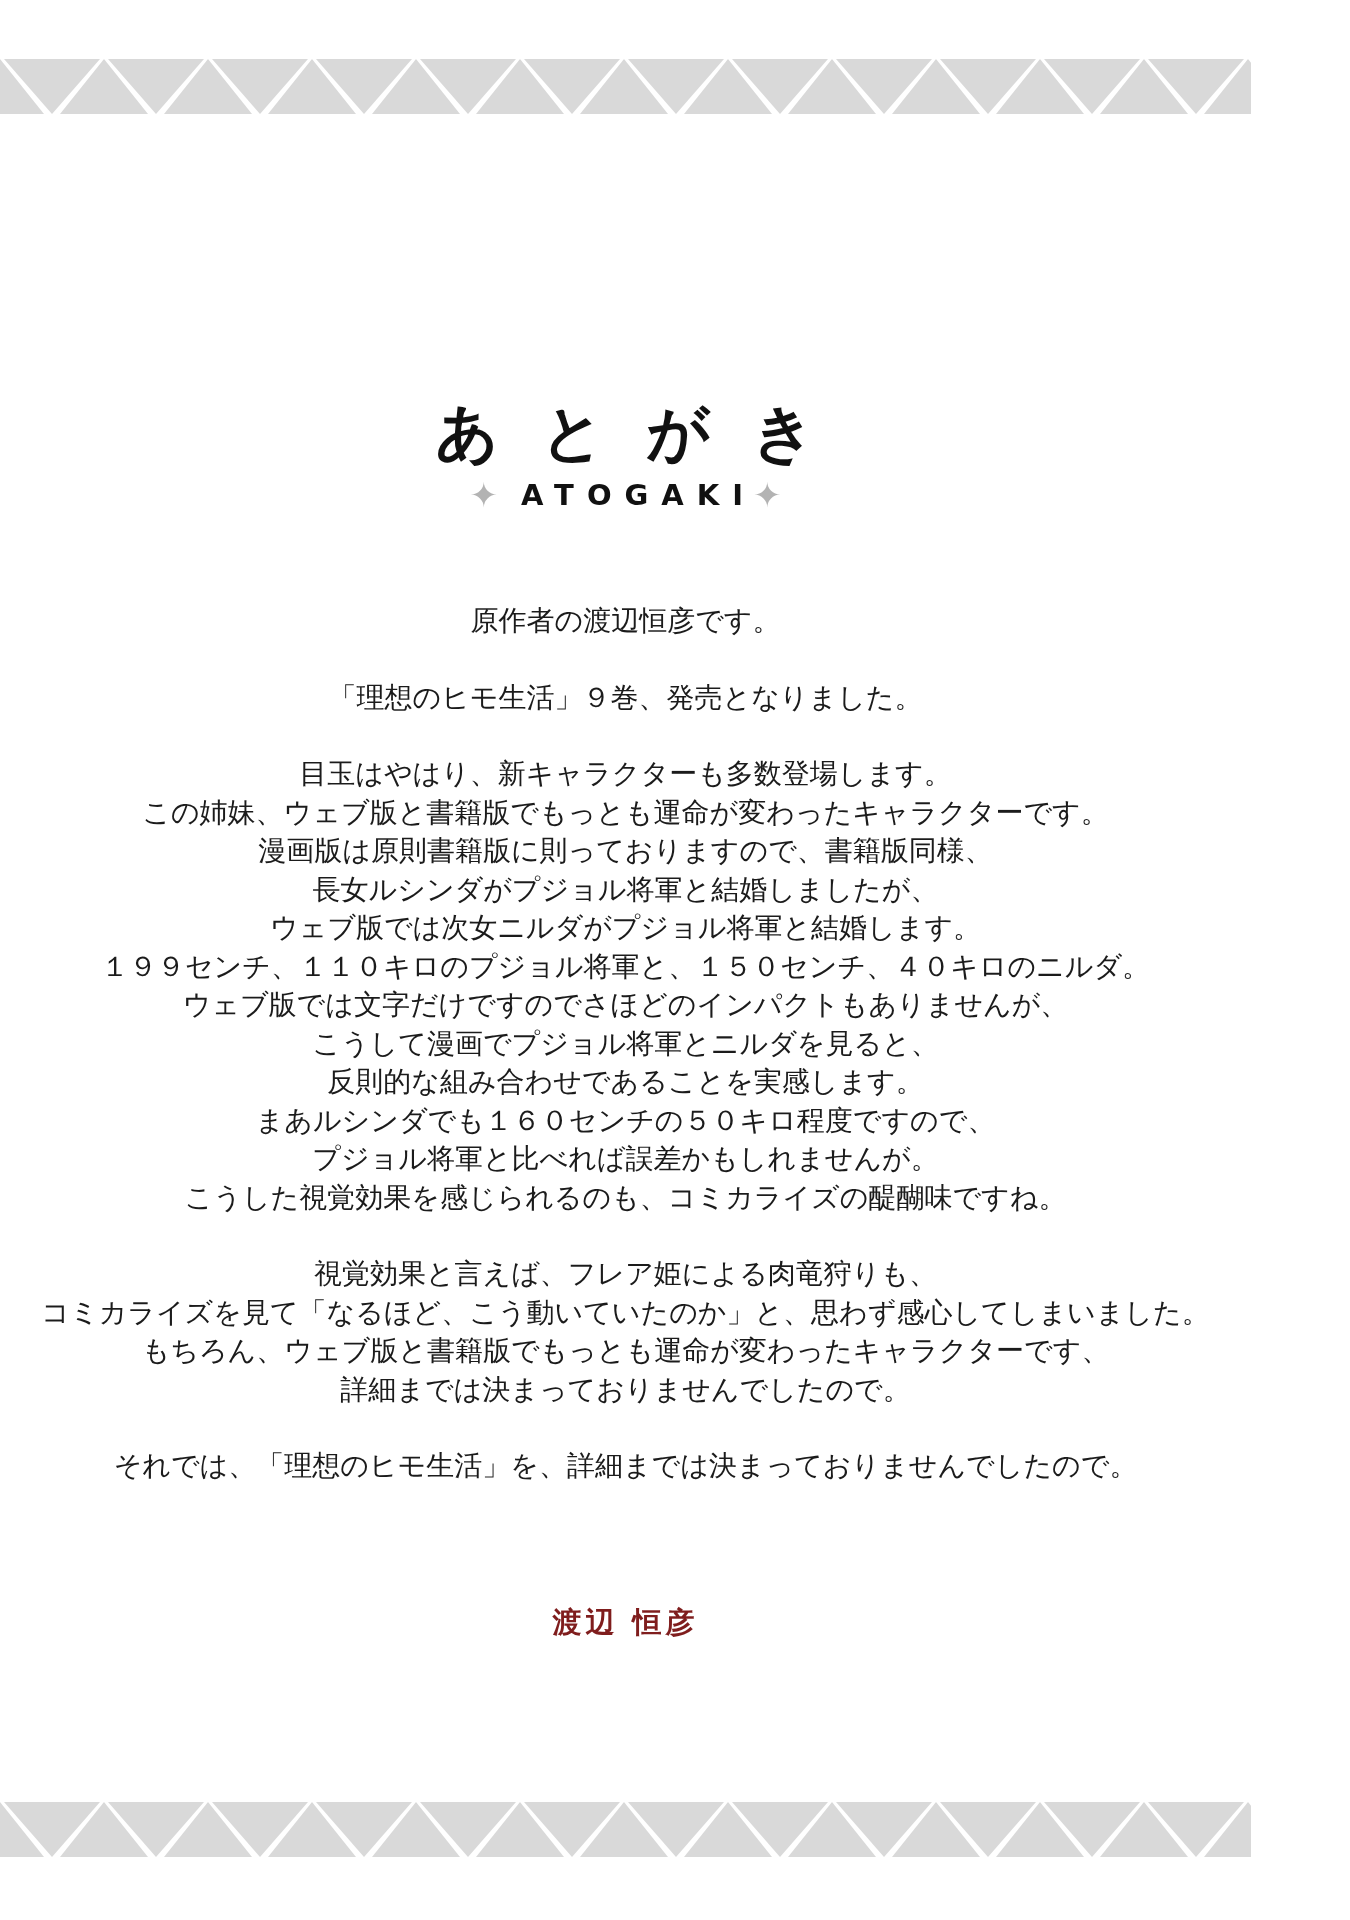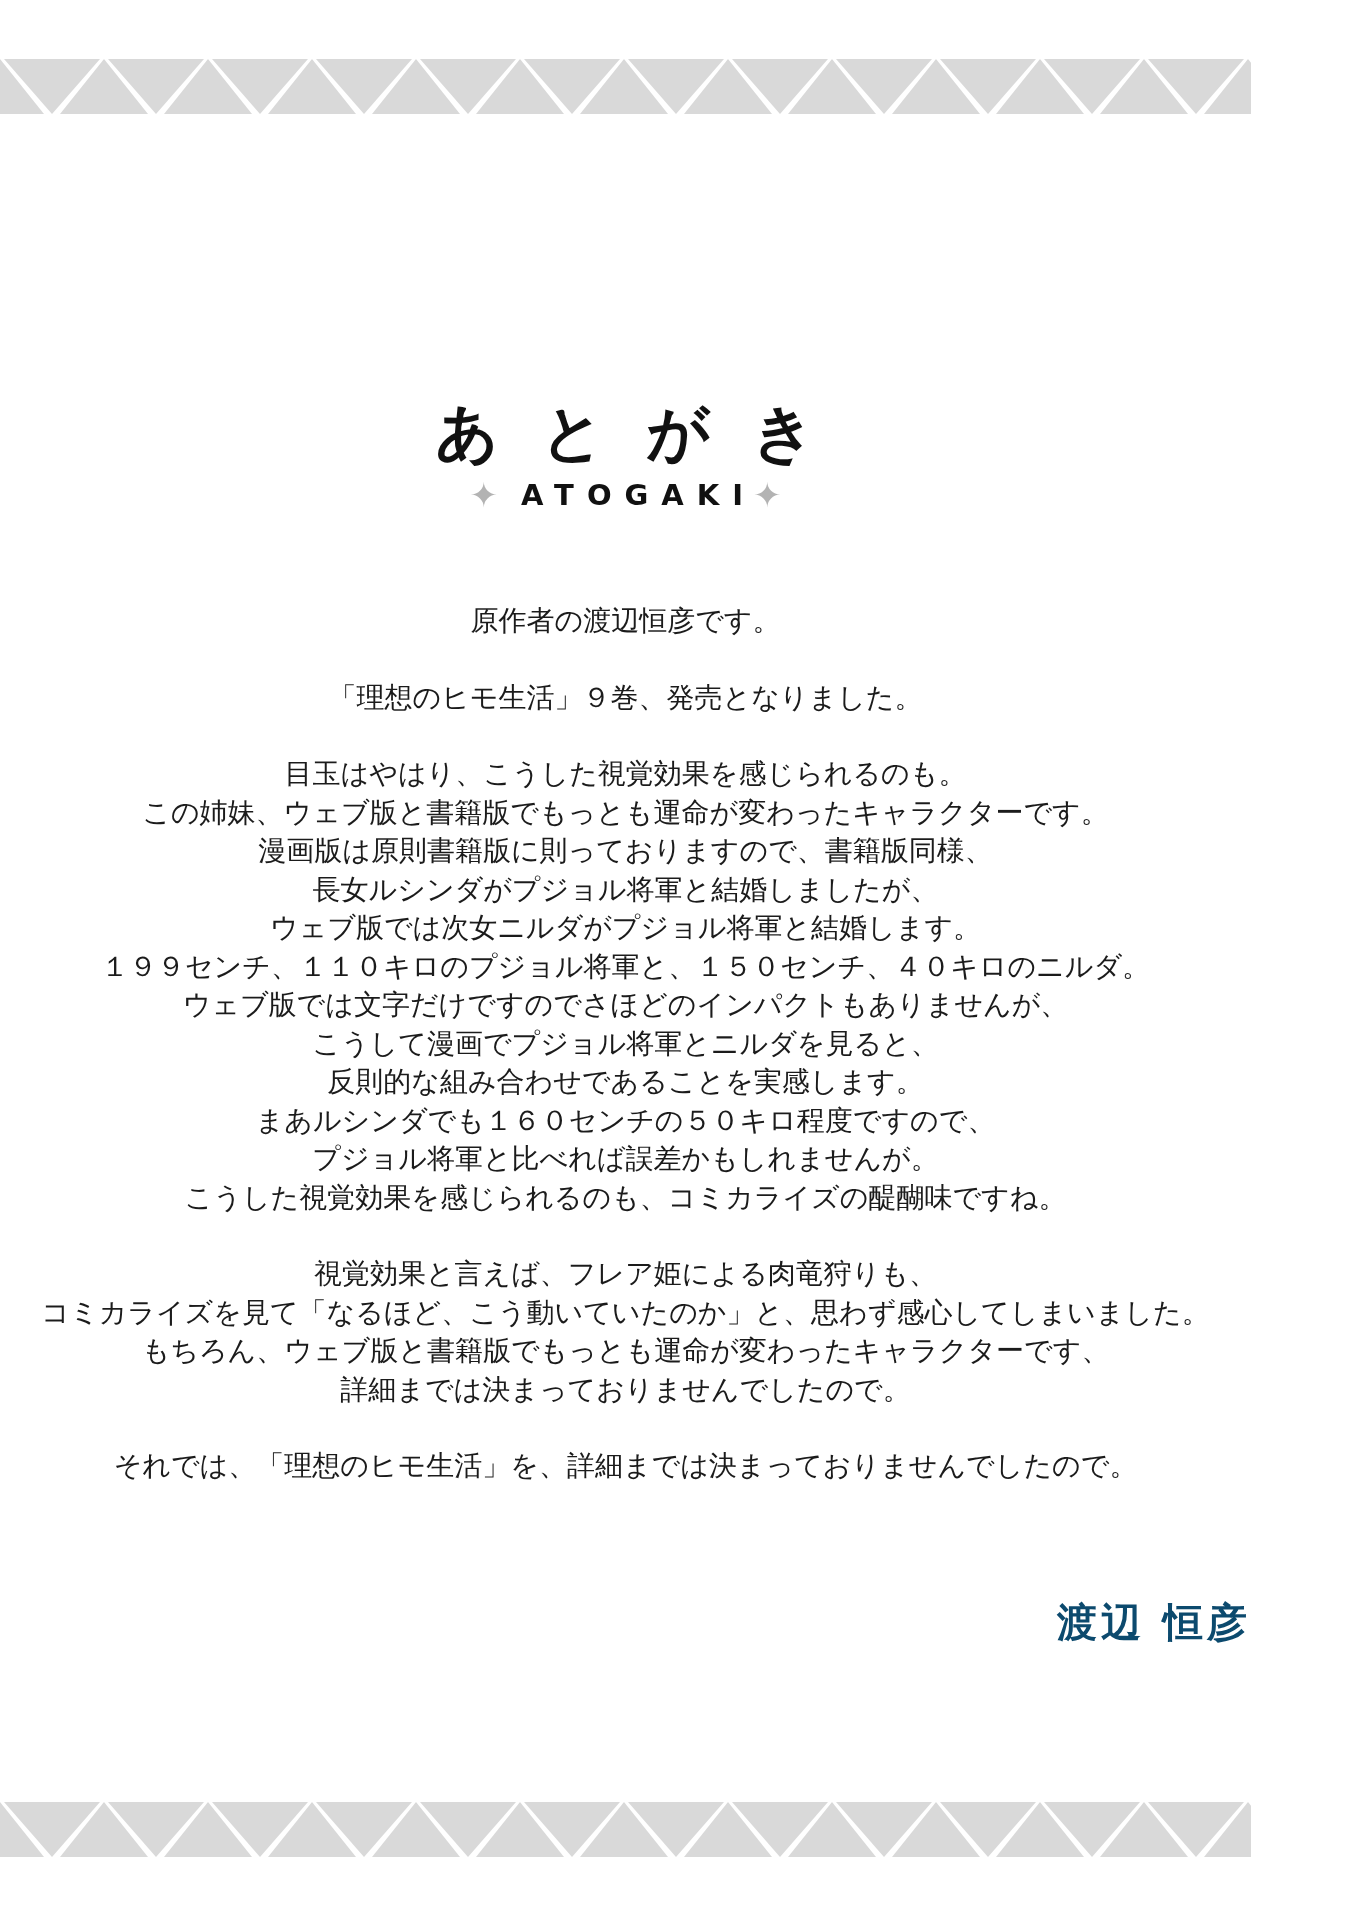--- a/index.html
+++ b/index.html
@@ -49,24 +49,24 @@
     color:var(--text-color);
   }
   .paragraph{margin-bottom:38px;}
   .paragraph:last-child{margin-bottom:0;}
   
   .paragraph:nth-child(4){margin-top:22px;}
   .line{white-space:nowrap;}
 
   .signature{
     position:absolute;top:1598px;left:0;width:100%;
-    text-align:right;
-    font-size:40px;line-height:48px;font-weight:bold;
+    text-align:center;
+    font-size:29px;line-height:48px;font-weight:bold;
     letter-spacing:4px;
-    color:#0c4a6e;
+    color:#7f1d1d;
   }
 </style>
 </head>
 <body>
 
 <div class="page">
 
   <svg class="band band-top" width="1350" height="55" viewBox="0 0 1350 55" xmlns="http://www.w3.org/2000/svg">
     <defs>
       <pattern id="zigzag" width="104" height="55" patternUnits="userSpaceOnUse">
@@ -86,21 +86,21 @@
   </div>
 
   <div class="body-text">
       <div class="paragraph">
         <div class="line">原作者の渡辺恒彦です。</div>
       </div>
       <div class="paragraph">
         <div class="line">「理想のヒモ生活」９巻、発売となりました。</div>
       </div>
       <div class="paragraph">
-        <div class="line">目玉はやはり、こうした視覚効果を感じられるのも。</div>
+        <div class="line">目玉はやはり、新キャラクターも多数登場します。</div>
         <div class="line">この姉妹、ウェブ版と書籍版でもっとも運命が変わったキャラクターです。</div>
         <div class="line">漫画版は原則書籍版に則っておりますので、書籍版同様、</div>
         <div class="line">長女ルシンダがプジョル将軍と結婚しましたが、</div>
         <div class="line">ウェブ版では次女ニルダがプジョル将軍と結婚します。</div>
         <div class="line">１９９センチ、１１０キロのプジョル将軍と、１５０センチ、４０キロのニルダ。</div>
         <div class="line">ウェブ版では文字だけですのでさほどのインパクトもありませんが、</div>
         <div class="line">こうして漫画でプジョル将軍とニルダを見ると、</div>
         <div class="line">反則的な組み合わせであることを実感します。</div>
         <div class="line">まあルシンダでも１６０センチの５０キロ程度ですので、</div>
         <div class="line">プジョル将軍と比べれば誤差かもしれませんが。</div>

